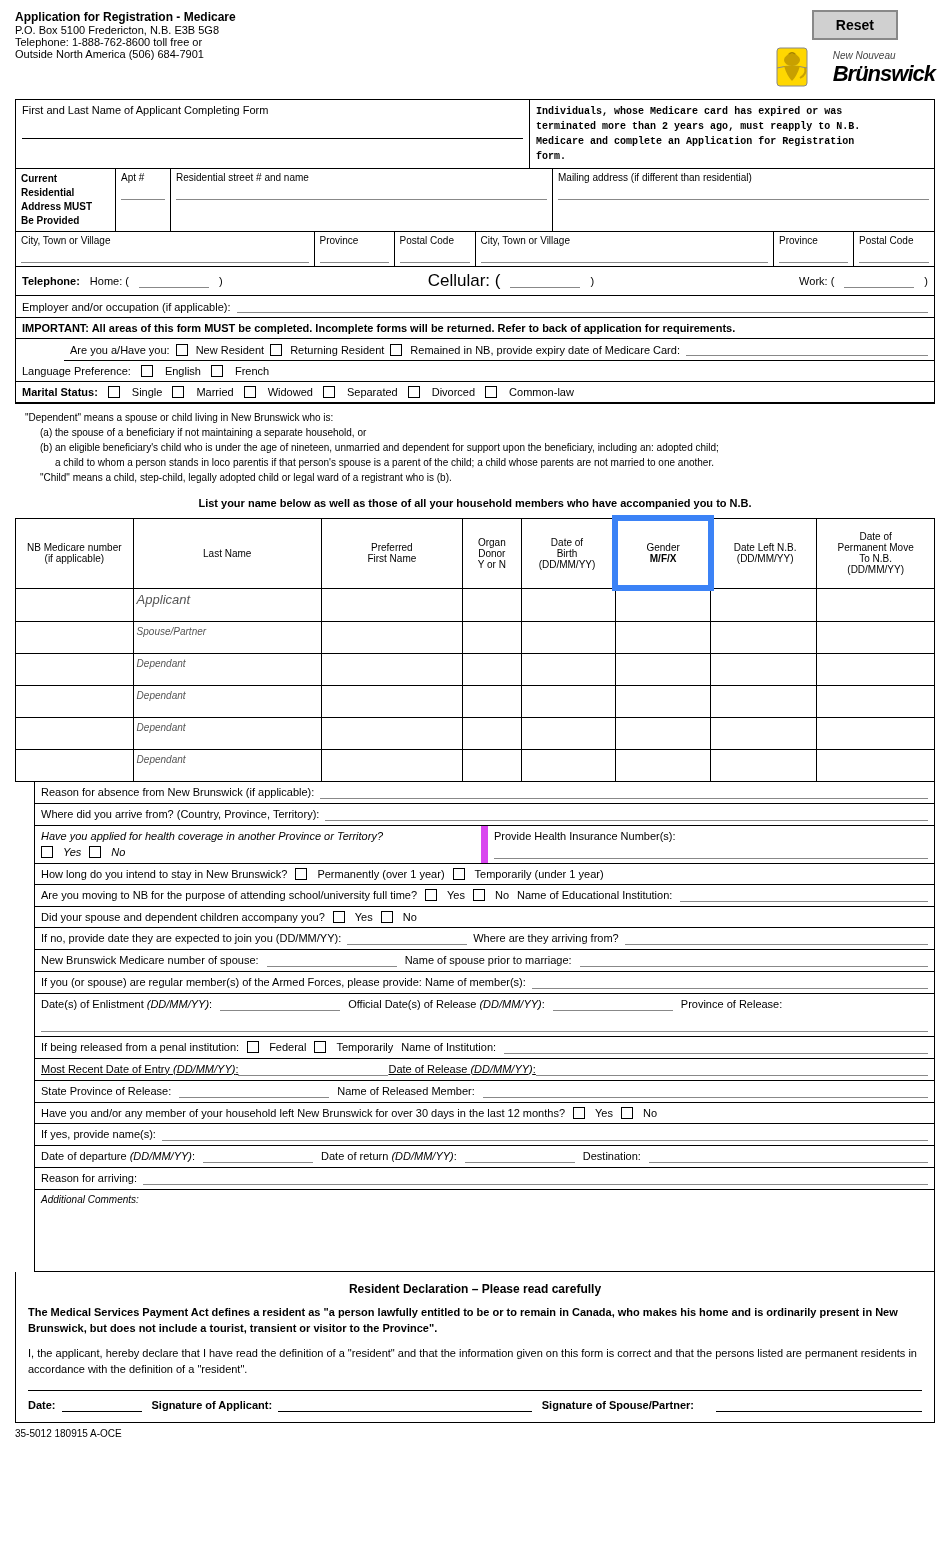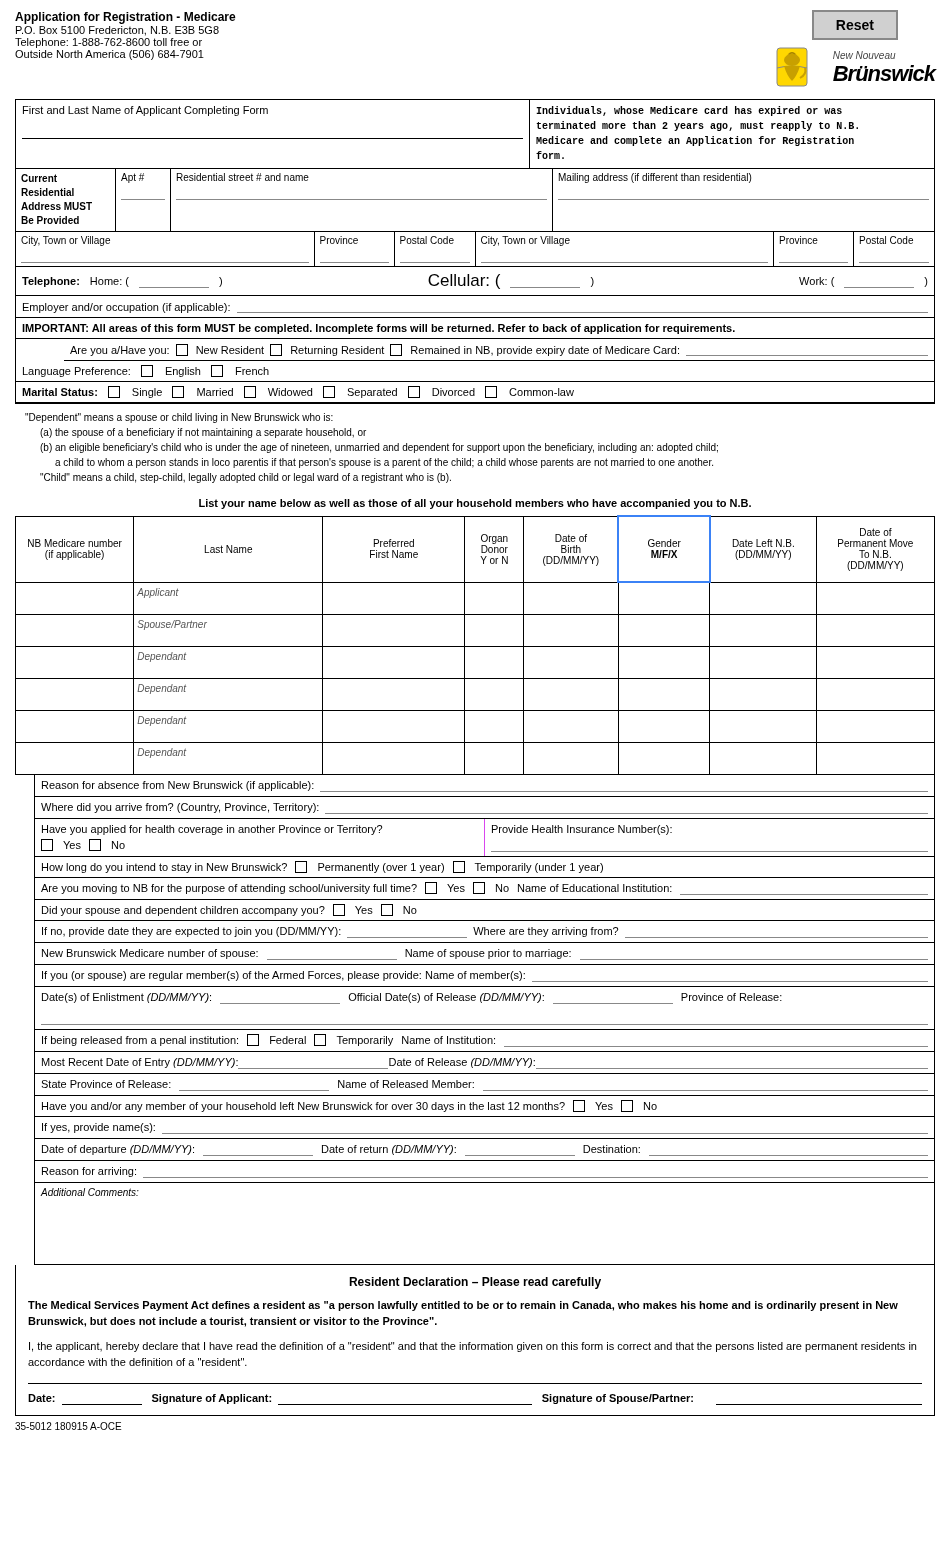--- a/index.html
+++ b/index.html
@@ -191,30 +191,30 @@
   <div style="text-align:center; font-weight:bold; font-size:11px; margin:6px 0;">List your name below as well as those of all your household members who have accompanied you to N.B.</div>
 
   <table style="width:100%; border-collapse:collapse; border:1px solid #000; font-size:10px;">
     <thead>
       <tr>
         <th style="border:1px solid #000; padding:3px; text-align:center; font-weight:normal; font-size:10px; vertical-align:middle; width:100px;">NB Medicare number<br>(if applicable)</th>
         <th style="border:1px solid #000; padding:8px; text-align:center; font-weight:normal; font-size:10px; vertical-align:middle; width:160px;">Last Name</th>
         <th style="border:1px solid #000; padding:3px; text-align:center; font-weight:normal; font-size:10px; vertical-align:middle; width:120px;">Preferred<br>First Name</th>
         <th style="border:1px solid #000; padding:3px; text-align:center; font-weight:normal; font-size:10px; vertical-align:middle; width:50px;">Organ<br>Donor<br>Y or N</th>
         <th style="border:1px solid #000; padding:3px; text-align:center; font-weight:normal; font-size:10px; vertical-align:middle; width:80px;">Date of<br>Birth<br>(DD/MM/YY)</th>
-        <th style="border:2px solid #3b82f6; padding:21px; text-align:center; font-weight:normal; font-size:10px; vertical-align:middle; width:55px;">Gender<br><b>M/F/X</b></th>
+        <th style="border:6px solid #3b82f6; padding:21px; text-align:center; font-weight:normal; font-size:10px; vertical-align:middle; width:55px;">Gender<br><b>M/F/X</b></th>
         <th style="border:1px solid #000; padding:3px; text-align:center; font-weight:normal; font-size:10px; vertical-align:middle; width:90px;">Date Left N.B.<br>(DD/MM/YY)</th>
         <th style="border:1px solid #000; padding:3px; text-align:center; font-weight:normal; font-size:10px; vertical-align:middle; width:100px;">Date of<br>Permanent Move<br>To N.B.<br>(DD/MM/YY)</th>
       </tr>
     </thead>
     <tbody>
 
       <tr>
         <td style="border:1px solid #000; padding:3px; height:32px;"><input type="text" style="width: 100%; border: none; outline: none; font-size: 10px;"></td>
-        <td style="border:1px solid #000; padding:3px;"><div style="font-style:italic; font-size:10px; color:#555;">Applicant</div><input type="text" style="width: 100%; border: none; outline: none; font-size: 10px;"></td>
+        <td style="border:1px solid #000; padding:3px;"><div style="font-style:italic; font-size:13px; color:#555;">Applicant</div><input type="text" style="width: 100%; border: none; outline: none; font-size: 10px;"></td>
         <td style="border:1px solid #000; padding:3px;"><input type="text" style="width: 100%; border: none; outline: none; font-size: 10px;"></td>
         <td style="border:1px solid #000; padding:3px;"><input type="text" style="width: 100%; border: none; outline: none; font-size: 10px;"></td>
         <td style="border:1px solid #000; padding:3px;"><input type="text" style="width: 100%; border: none; outline: none; font-size: 10px;"></td>
         <td style="border:1px solid #000; padding:3px;"><input type="text" style="width: 100%; border: none; outline: none; font-size: 10px;"></td>
         <td style="border:1px solid #000; padding:3px;"><input type="text" style="width: 100%; border: none; outline: none; font-size: 10px;"></td>
         <td style="border:1px solid #000; padding:3px;"><input type="text" style="width: 100%; border: none; outline: none; font-size: 10px;"></td>
       </tr>
 
       <tr>
         <td style="border:1px solid #000; padding:3px; height:32px;"><input type="text" style="width: 100%; border: none; outline: none; font-size: 10px;"></td>
@@ -276,21 +276,21 @@
       <span>Reason for absence from New Brunswick (if applicable):</span>
       <input type="text" style="flex: 1 1 0%; border-top: none; border-right: none; border-left: none; border-image: initial; border-bottom: 1px solid rgb(136, 136, 136); outline: none; font-size: 11px;">
     </div>
 
     <div style="border-bottom:1px solid #000; padding:4px 6px; display:flex; align-items:center; gap:6px;">
       <span>Where did you arrive from? (Country, Province, Territory):</span>
       <input type="text" style="flex: 1 1 0%; border-top: none; border-right: none; border-left: none; border-image: initial; border-bottom: 1px solid rgb(136, 136, 136); outline: none; font-size: 11px;">
     </div>
 
     <div style="border-bottom:1px solid #000; display:flex;">
-      <div style="flex:1; padding:4px 6px; border-right:1px solid #d946ef;">
+      <div style="flex:1; padding:4px 6px; border-right:7px solid #d946ef;font-style:italic;">
         <div>Have you applied for health coverage in another Province or Territory?</div>
         <div style="display:flex; align-items:center; gap:8px; margin-top:4px;">
           <span class="cb"></span>
           <span>Yes</span>
           <span class="cb"></span>
           <span>No</span>
         </div>
       </div>
       <div style="flex:1; padding:4px 6px;">
         <div>Provide Health Insurance Number(s):</div>
@@ -355,21 +355,21 @@
     <div style="border-bottom:1px solid #000; padding:4px 6px; display:flex; align-items:center; gap:8px; flex-wrap:wrap;">
       <span>If being released from a penal institution:</span>
       <span class="cb"></span>
       <span>Federal</span>
       <span class="cb"></span>
       <span>Temporarily</span>
       <span>Name of Institution:</span>
       <input type="text" style="flex: 1 1 0%; border-top: none; border-right: none; border-left: none; border-image: initial; border-bottom: 1px solid rgb(136, 136, 136); outline: none; font-size: 11px;">
     </div>
 
-    <div style="border-bottom:1px solid #000; padding:4px 6px; display:flex; align-items:flex-start; gap:0; flex-wrap:wrap;">
+    <div style="border-bottom:1px solid #000; padding:4px 6px; display:flex; align-items:flex-start; gap:0; flex-wrap:wrap;text-decoration:underline;">
       <span>Most Recent Date of Entry <em>(DD/MM/YY)</em>:</span>
       <input type="text" style="width: 150px; border-top: none; border-right: none; border-left: none; border-image: initial; border-bottom: 1px solid rgb(136, 136, 136); outline: none; font-size: 11px;">
       <span>Date of Release <em>(DD/MM/YY)</em>:</span>
       <input type="text" style="flex: 1 1 0%; border-top: none; border-right: none; border-left: none; border-image: initial; border-bottom: 1px solid rgb(136, 136, 136); outline: none; font-size: 11px;">
     </div>
 
     <div style="border-bottom:1px solid #000; padding:4px 6px; display:flex; align-items:center; gap:8px; flex-wrap:wrap;">
       <span>State Province of Release:</span>
       <input type="text" style="width: 150px; border-top: none; border-right: none; border-left: none; border-image: initial; border-bottom: 1px solid rgb(136, 136, 136); outline: none; font-size: 11px;">
       <span>Name of Released Member:</span>

